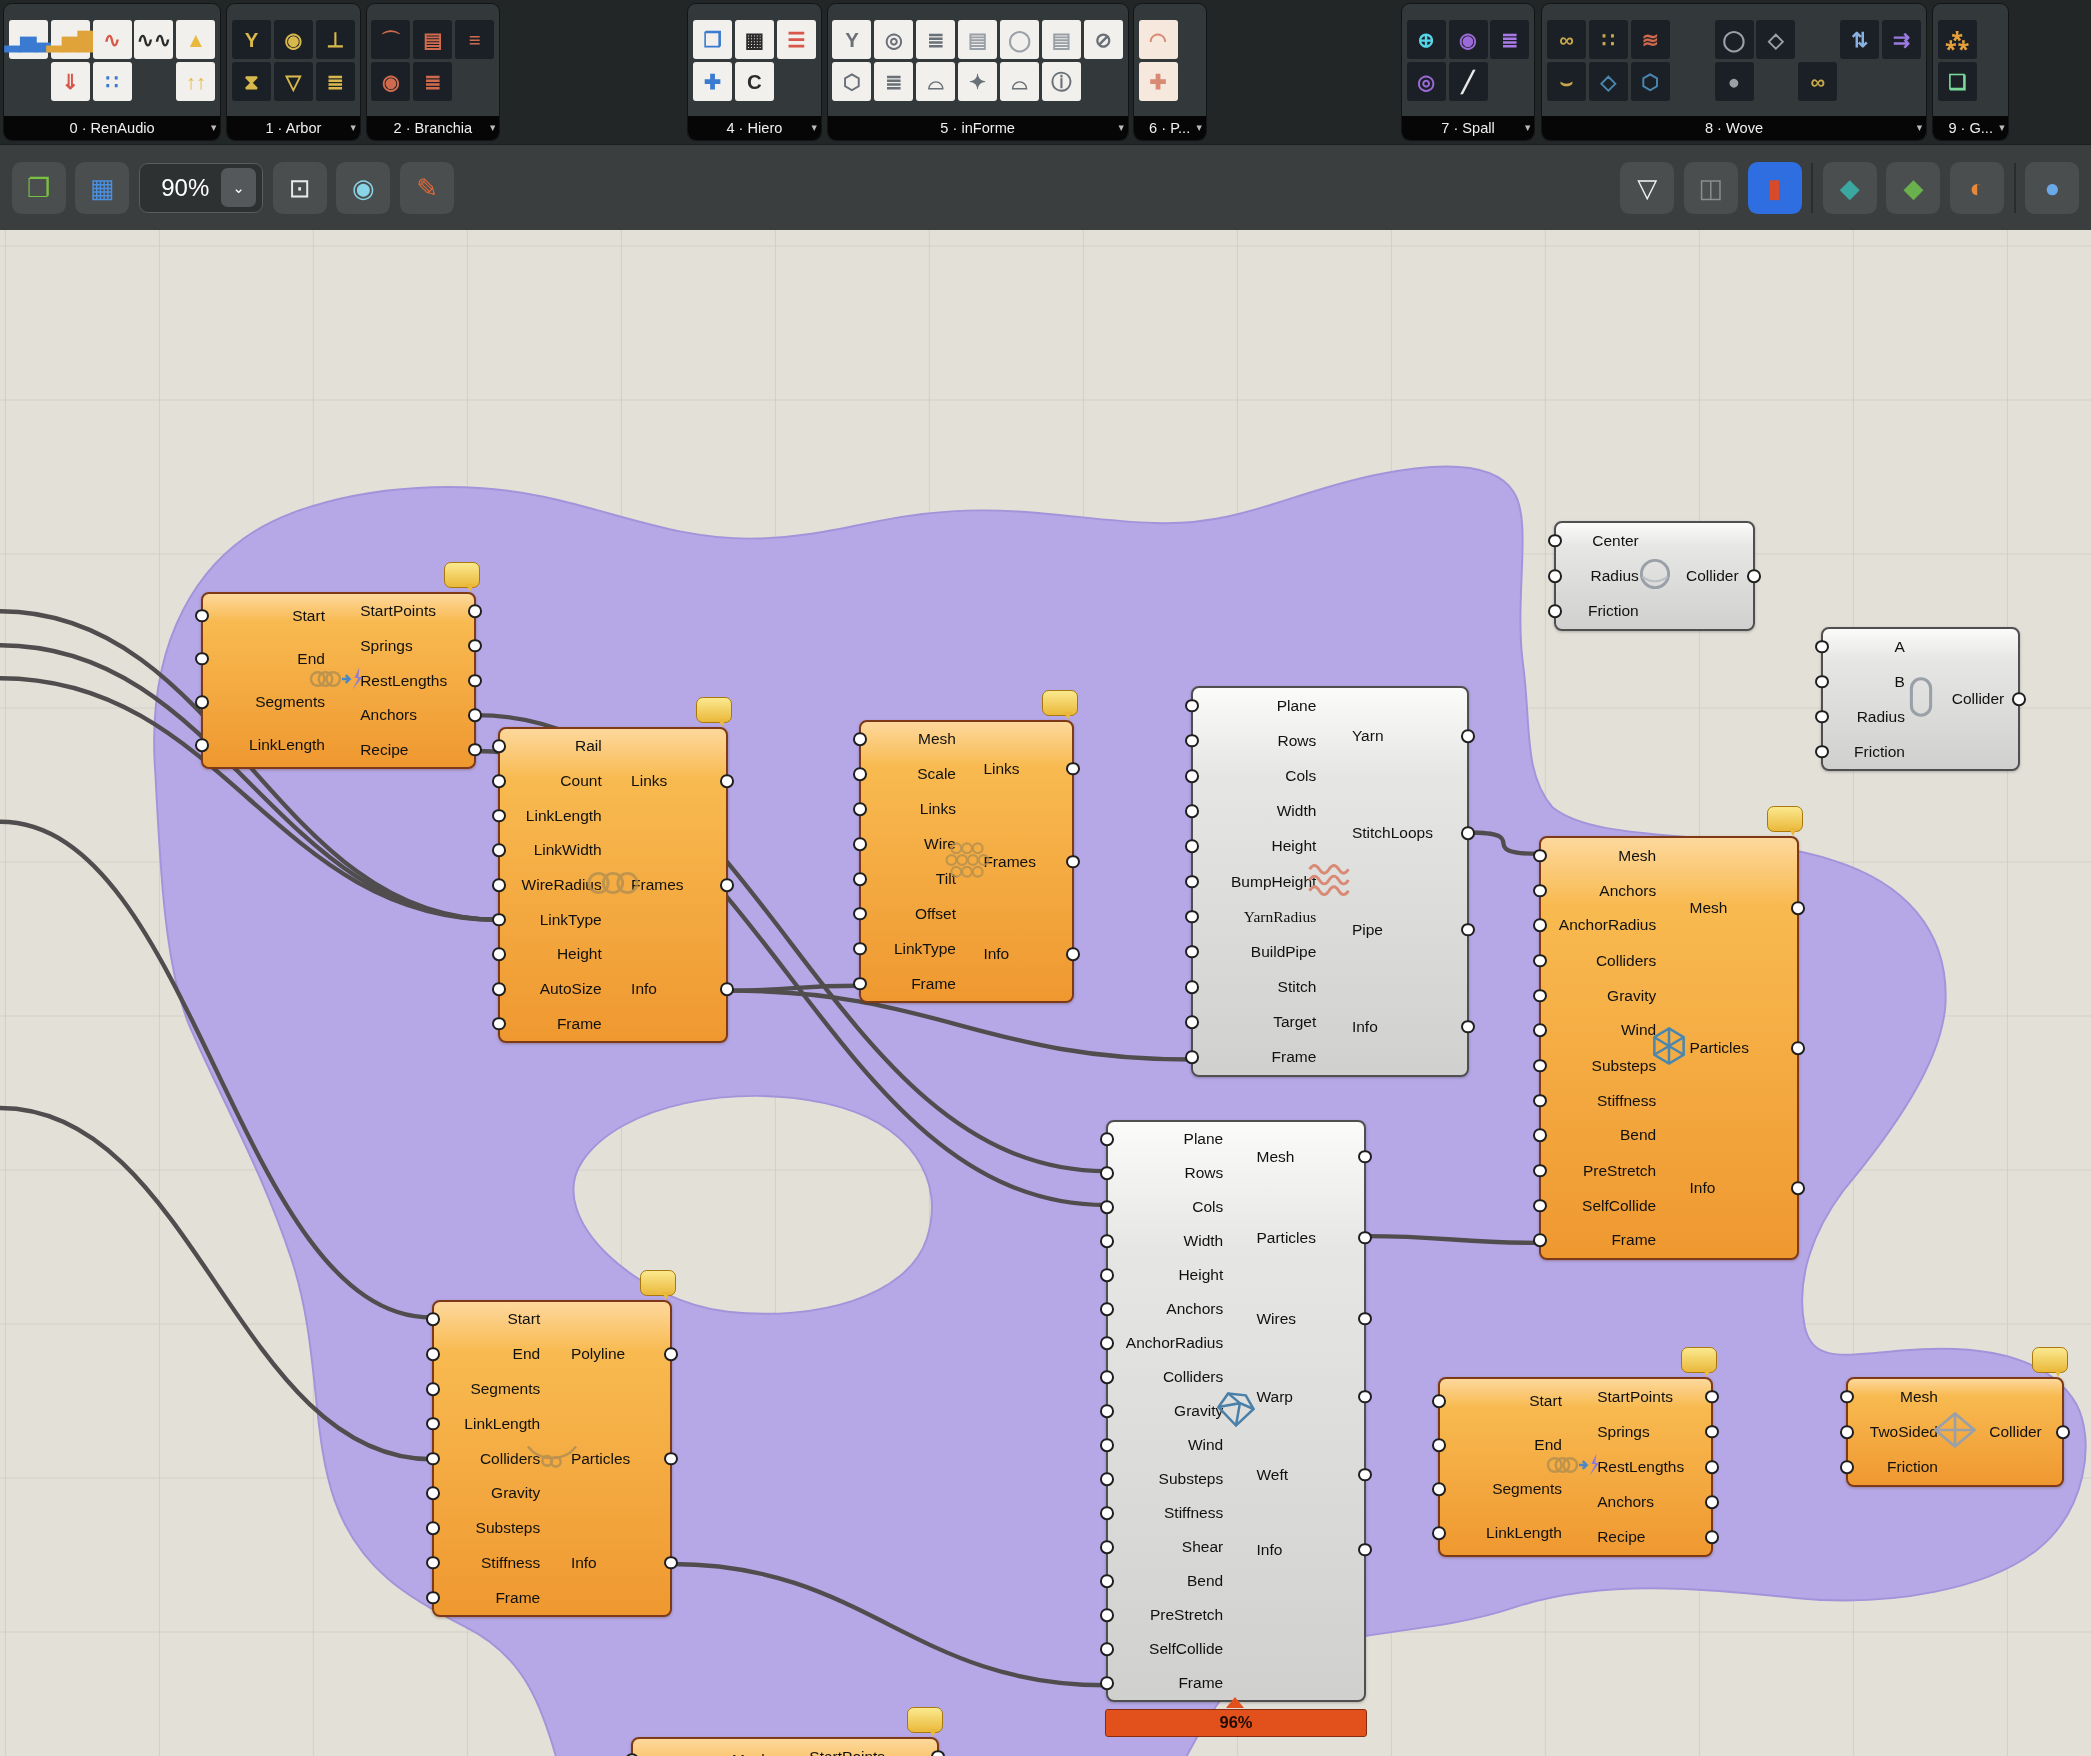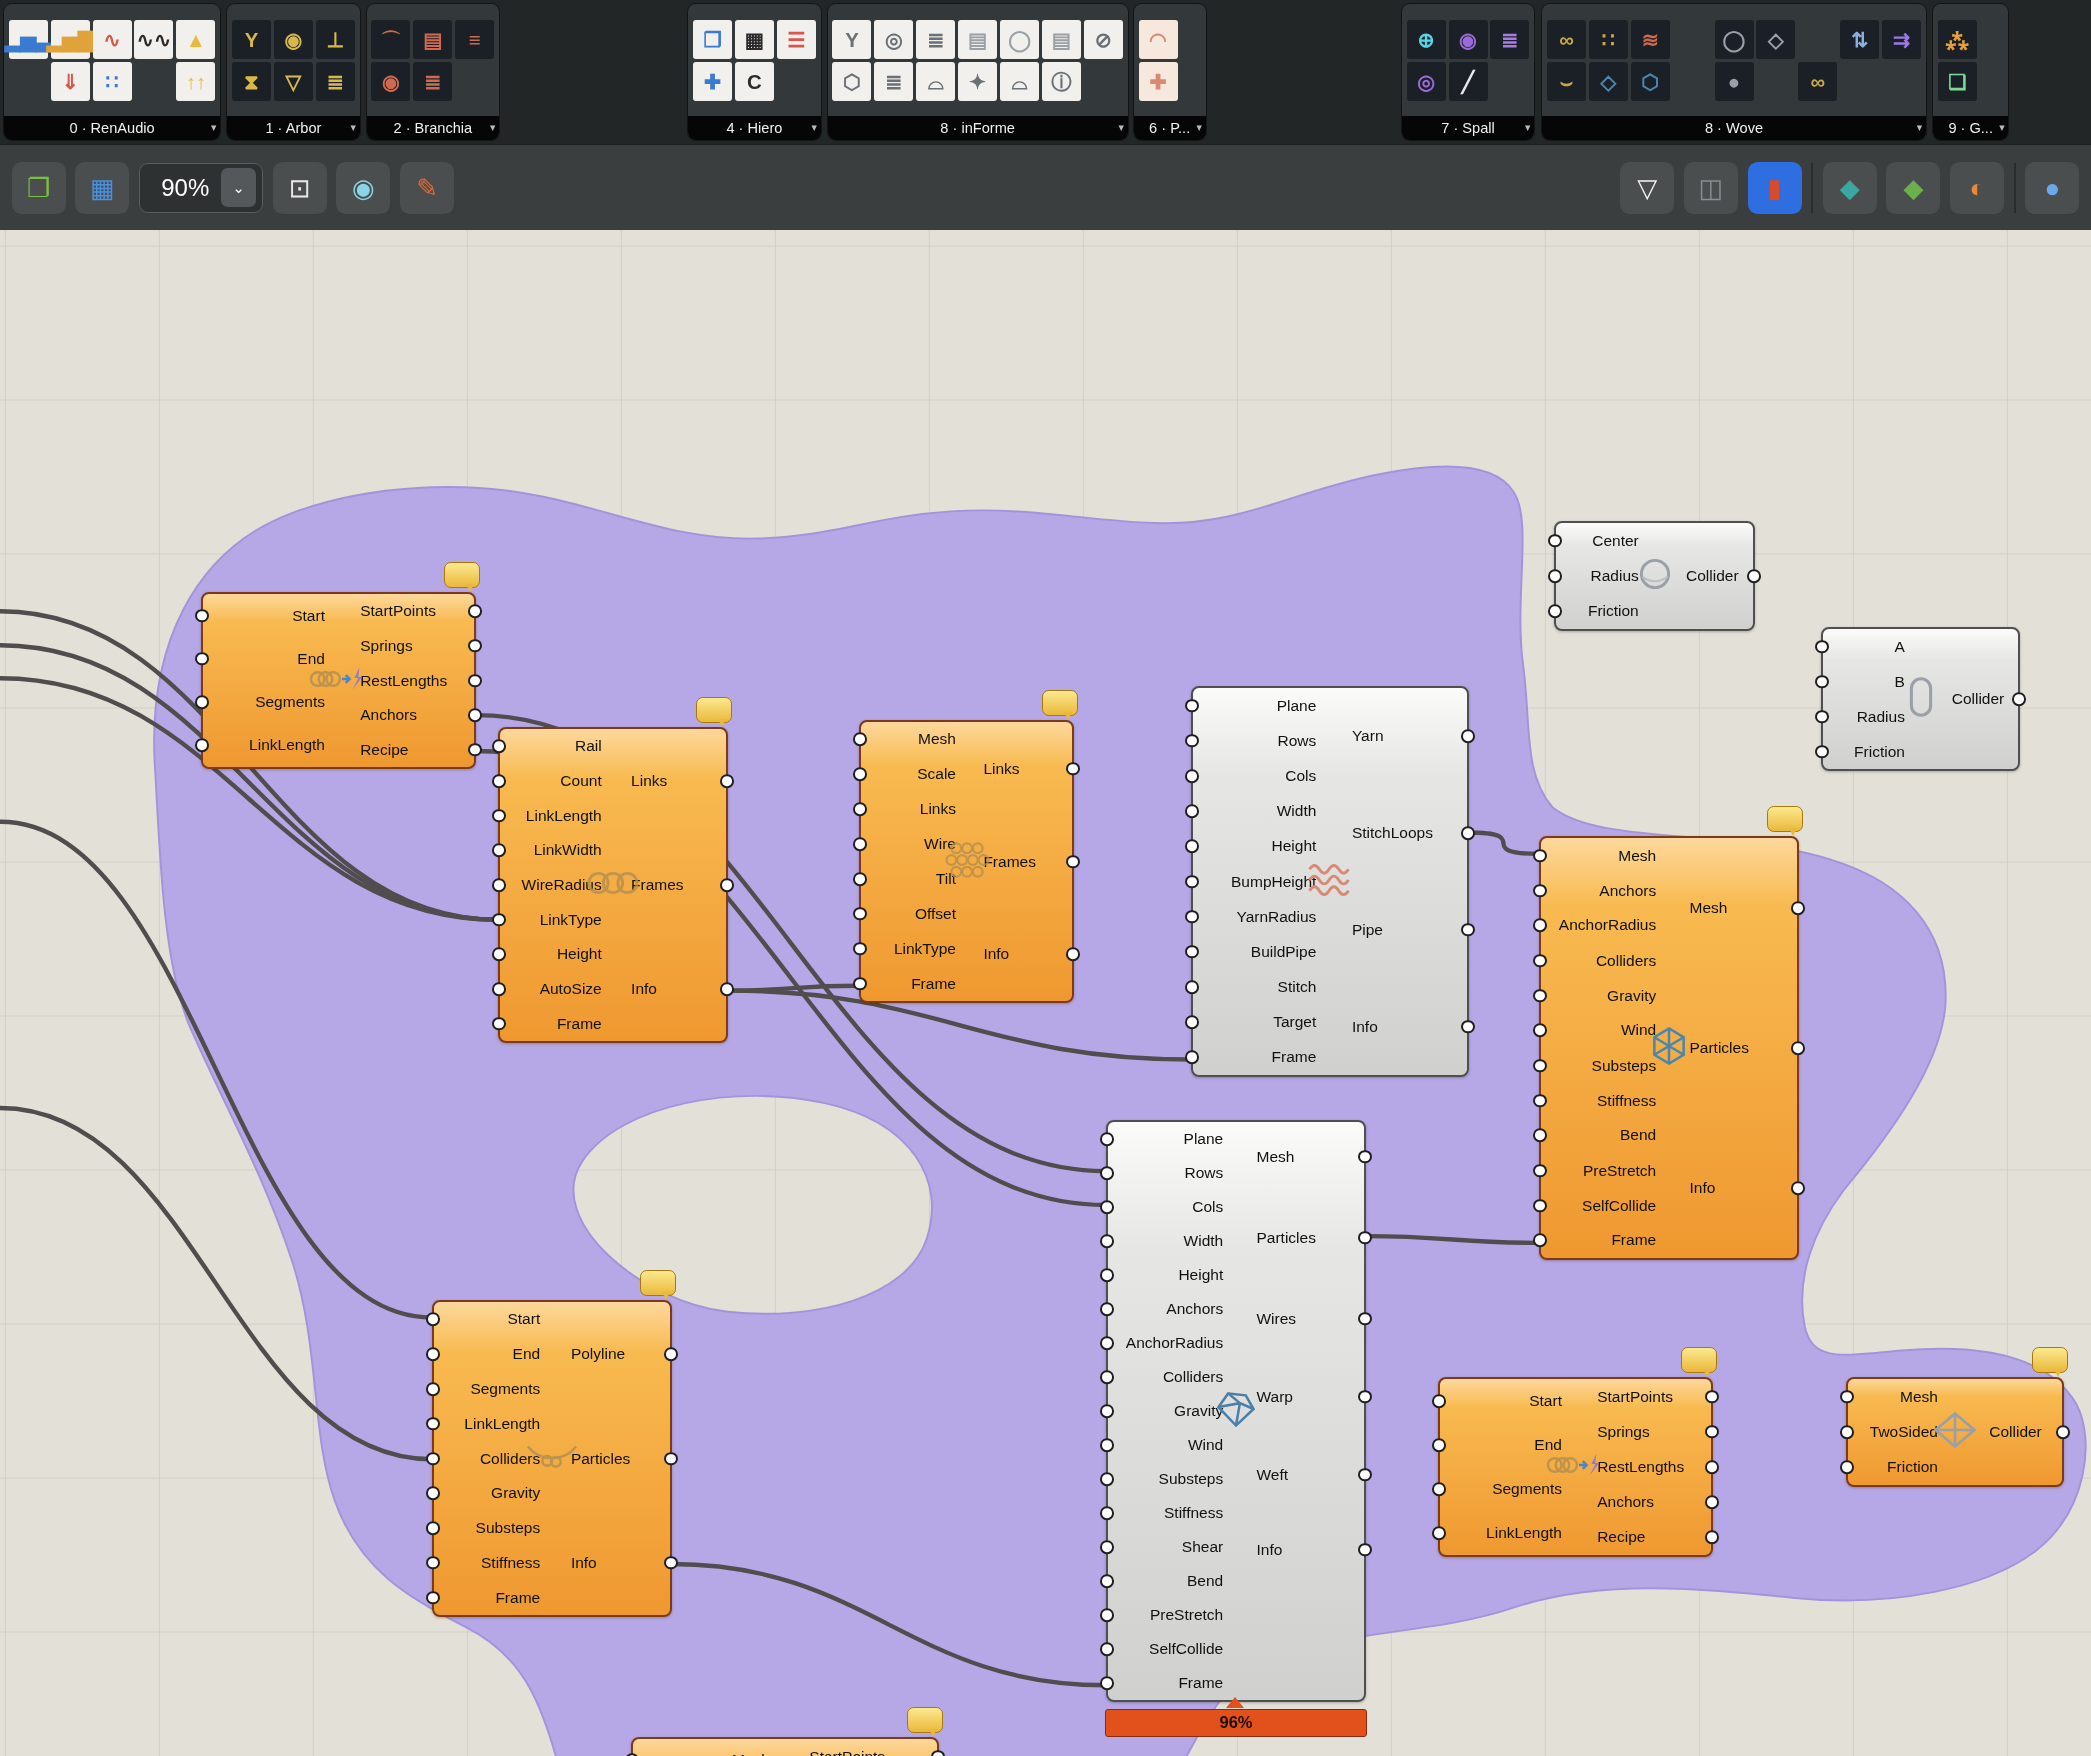--- a/index.html
+++ b/index.html
@@ -166,21 +166,21 @@
         <div class="tile-row">
           <div class="tile light" style="color: rgb(106, 112, 120);">⬡</div>
           <div class="tile light" style="color: rgb(106, 112, 120);">≣</div>
           <div class="tile light" style="color: rgb(106, 112, 120);">⌓</div>
           <div class="tile light" style="color: rgb(106, 112, 120);">✦</div>
           <div class="tile light" style="color: rgb(106, 112, 120);">⌓</div>
           <div class="tile light" style="color: rgb(106, 112, 120);">ⓘ</div>
         </div>
       </div>
       <div class="tab-label">
-        <span>8 · inForme</span>
+        <span>5 · inForme</span>
         <span class="arrow">▾</span>
       </div>
     </div>
     <div class="tab-group" style="margin-left: 3.9px;">
       <div class="tiles">
         <div class="tile-row">
           <div class="tile pink" style="color: rgb(217, 138, 116);">◠</div>
         </div>
         <div class="tile-row">
           <div class="tile pink" style="color: rgb(217, 138, 116);">✚</div>
@@ -403,21 +403,21 @@
         <div class="node-label in-label" style="top: 13.6364%;">Rows</div>
         <div class="port in" style="top: 22.7273%;"></div>
         <div class="node-label in-label" style="top: 22.7273%;">Cols</div>
         <div class="port in" style="top: 31.8182%;"></div>
         <div class="node-label in-label" style="top: 31.8182%;">Width</div>
         <div class="port in" style="top: 40.9091%;"></div>
         <div class="node-label in-label" style="top: 40.9091%;">Height</div>
         <div class="port in" style="top: 50%;"></div>
         <div class="node-label in-label" style="top: 50%;">BumpHeight</div>
         <div class="port in" style="top: 59.0909%;"></div>
-        <div class="node-label in-label" style="top: 59.0909%;">YarnRadius</div>
+        <div class="node-label in-label" style="top: 59.0909%; font-family: Liberation Serif, serif;">YarnRadius</div>
         <div class="port in" style="top: 68.1818%;"></div>
         <div class="node-label in-label" style="top: 68.1818%;">BuildPipe</div>
         <div class="port in" style="top: 77.2727%;"></div>
         <div class="node-label in-label" style="top: 77.2727%;">Stitch</div>
         <div class="port in" style="top: 86.3636%;"></div>
         <div class="node-label in-label" style="top: 86.3636%;">Target</div>
         <div class="port in" style="top: 95.4545%;"></div>
         <div class="node-label in-label" style="top: 95.4545%;">Frame</div>
         <div class="port out" style="top: 12.5%;"></div>
         <div class="node-label out-label" style="top: 12.5%;">Yarn</div>

